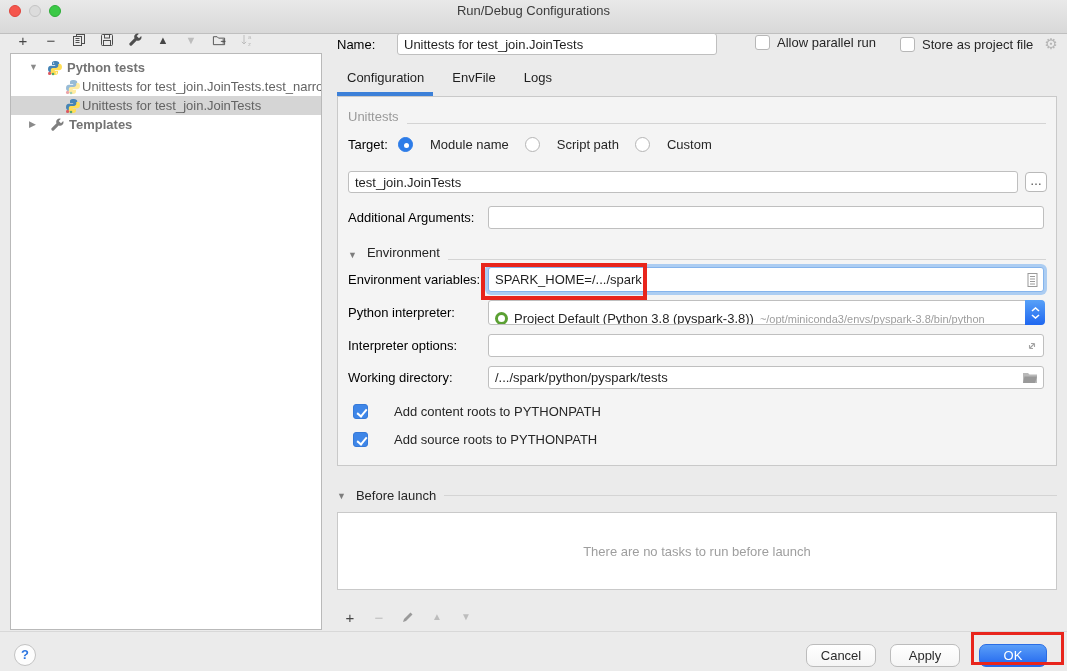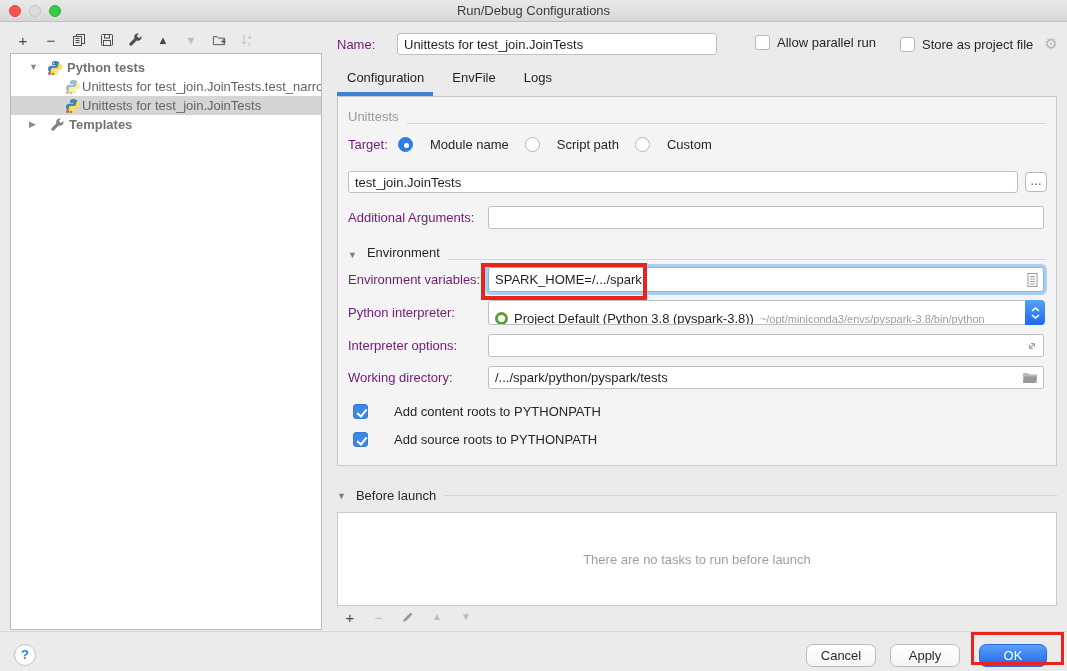--- a/index.html
+++ b/index.html
@@ -1,21 +1,21 @@
 <!DOCTYPE html>
 <html><head>
 <meta charset="utf-8">
 <style>
   *{box-sizing:border-box;margin:0;padding:0}
   html,body{background:#ebebeb}
   .window{position:relative;width:1067px;height:671px;background:#ebebeb;
     font-family:"Liberation Sans",sans-serif;font-size:13px;color:#262626;overflow:hidden}
 
   
-  .titlebar{position:absolute;left:0;top:0;right:0;height:22px;
+  .titlebar{position:absolute;left:0;top:0;right:0;height:34px;
     background:linear-gradient(#e9e9e9,#d8d8d8);border-bottom:1px solid #bfbfbf}
   .title{text-align:center;line-height:21px;font-size:13px;color:#3c3c3c}
   .tl{position:absolute;top:5px;width:12px;height:12px;border-radius:50%}
   .tl-close{left:9px;background:#f5564d;border:1px solid #e0443c}
   .tl-min{left:29px;background:#dcdcdc;border:1px solid #c4c4c4}
   .tl-zoom{left:49px;background:#3bc946;border:1px solid #2dad38}
 
   
   .tree-toolbar{position:absolute;left:15px;top:31px;display:flex;align-items:center;gap:12px;height:18px}
   .ticon{width:16px;height:16px;display:flex;align-items:center;justify-content:center;
@@ -31,21 +31,21 @@
   .arrow{color:#8a8a8a;font-size:9px}
   .bold{font-weight:bold;color:#737373}
   .childtxt{color:#636363}
   .selrow{background:#d5d5d5}
   .picon{width:16px;height:16px}
   .faded{opacity:.55}
 
   
   .field{border:1px solid #bfbfbf;border-radius:3px;background:#fff;padding:0 6px;
     font:13px "Liberation Sans",sans-serif;color:#1f1f1f;outline:none}
-  .lbl{color:#701a75}
+  .lbl{color:#000000}
   .cbbox{position:relative;width:15px;height:15px;border:1px solid #b7b7b7;border-radius:3px;background:#fff;flex:none}
   .cbbox.checked{background:#3e86e8;border-color:#3579d8}
   .cbbox.checked::after{content:"";position:absolute;left:5px;top:2px;width:4px;height:8px;
     border:solid #fff;border-width:0 2px 2px 0;transform:rotate(40deg)}
   .radio{position:relative;width:15px;height:15px;border-radius:50%;border:1px solid #b5b5b5;background:#fff;flex:none}
   .radio.sel{background:#2d7ce8;border-color:#2d7ce8}
   .radio.sel::after{content:"";position:absolute;left:5px;top:5px;width:5px;height:5px;border-radius:50%;background:#fff}
 
   
   .name-label{position:absolute;left:337px;top:37px}
@@ -83,21 +83,21 @@
   .ring{width:13px;height:13px;border:3px solid #5ba033;border-radius:50%;margin-right:6px;flex:none}
   .ipath{font-size:11px;color:#9d9d9d;margin-left:6px;overflow:hidden}
   .stepper{position:absolute;right:-1px;top:-1px;width:20px;height:25px;border-radius:0 4px 4px 0;
     background:linear-gradient(#58a1f8,#1f67f0);display:flex;flex-direction:column;
     align-items:center;justify-content:center;gap:2px}
   .cbrow{position:absolute;left:15px;display:flex;align-items:center;gap:26px}
 
   
   .bl-hdr{position:absolute;left:337px;top:488px;width:720px;display:flex;align-items:center;gap:8px}
   .bl-hdr .line{flex:1;height:1px;background:#d4d4d4}
-  .tasks-box{position:absolute;left:337px;top:512px;width:720px;height:94px;background:#fff;
+  .tasks-box{position:absolute;left:337px;top:512px;width:720px;height:78px;background:#fff;
     border:1px solid #c9c9c9;display:flex;align-items:center;justify-content:center}
   .empty-text{color:#9e9e9e}
   .tasks-toolbar{position:absolute;left:342px;top:609px;display:flex;align-items:center;gap:13px}
   .separator{position:absolute;left:0;top:631px;width:100%;height:1px;background:#d8d8d8}
 
   
   .help-btn{position:absolute;left:14px;top:644px;width:22px;height:22px;border-radius:50%;
     background:#fdfdfd;border:1px solid #c3c3c3;color:#2c75e0;font-weight:bold;
     text-align:center;line-height:20px}
   .btn{position:absolute;top:644px;height:23px;border:1px solid #bcbcbc;border-radius:7px;

